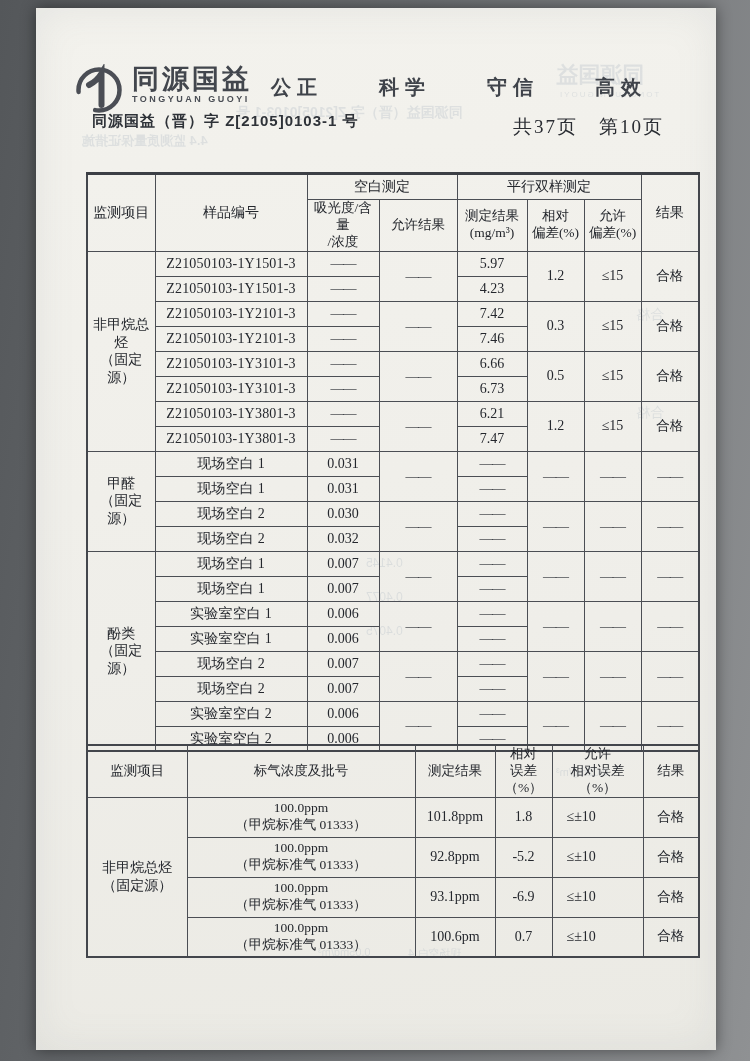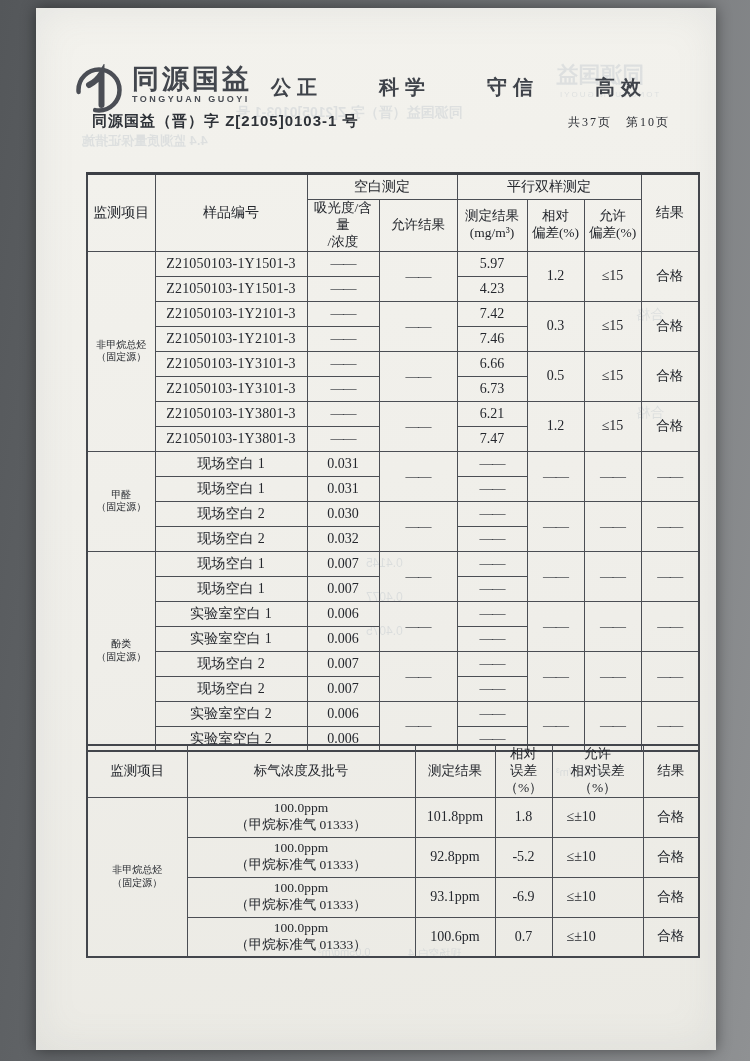--- a/index.html
+++ b/index.html
@@ -17,34 +17,34 @@
   }
   
   .logo-row { position:absolute; left:38px; top:56px; display:flex; align-items:flex-start; }
   .logo-mark { width:50px; height:50px; }
   .logo-names { margin-left:8px; }
   .logo-cn { font-family:"Liberation Sans",sans-serif; font-weight:bold; font-size:27px; letter-spacing:3px; color:#42464d; line-height:30px; }
   .logo-en { font-family:"Liberation Sans",sans-serif; font-weight:bold; font-size:9px; letter-spacing:2.5px; color:#4a4e55; }
   .slogans { position:absolute; left:215px; top:66px; display:flex; gap:56px;margin-left:20px; }
   .slogan { font-family:"Liberation Sans",sans-serif; font-weight:bold; font-size:20px; letter-spacing:6px; color:#3f434a; }
   .doc-line { position:absolute; left:56px; top:104px; font-family:"Liberation Sans",sans-serif; font-weight:bold; font-size:15px; letter-spacing:1px; color:#2e3238; }
-  .page-info { position:absolute; right:46px; top:106px; font-size:12px; letter-spacing:2px; color:#2a2d33; }
+  .page-info { position:absolute; right:52px; top:106px; font-size:19px; letter-spacing:2px; color:#2a2d33; }
   .doc-title { position:absolute; left:0; top:133px; width:100%; text-align:center; font-size:17px; letter-spacing:1.5px; color:#26292e; }
   
   table { border-collapse:collapse; table-layout:fixed; position:absolute; left:50px; background:transparent; }
   #tbl1 { top:164px; width:612px; border:2px solid #43464c; border-top:3px solid #3c3f45; }
   #tbl2 { top:736px; width:612px; border:2px solid #43464c; }
   td, th { border:1px solid #4b4e54; text-align:center; vertical-align:middle; padding:0 2px;
            font-size:13.5px; font-weight:normal; color:#24272d; white-space:pre-line; line-height:1.25; }
   .hr1 td { height:26px; font-size:14px; }
   .hr2 td { height:46px; font-size:13.5px; }
   .dr td  { height:25px; }
   #tbl2 .hr2 td { height:46px; }
   #tbl2 .dr td { height:40px; }
-  .group { font-size:10px; }
+  .group { font-size:14px; }
   .sample { font-size:14px; letter-spacing:.2px; }
   .num { font-size:14px; }
   .dash { color:#2c2f35; letter-spacing:-1px; }
   
   .ghost-layer { position:absolute; inset:0; pointer-events:none; }
   .ghost { position:absolute; transform:scaleX(-1); color:#7a8ea4; opacity:.17;
            filter:blur(.4px); white-space:nowrap; font-family:"Liberation Sans",sans-serif; }
 </style>
 </head>
 <body>

